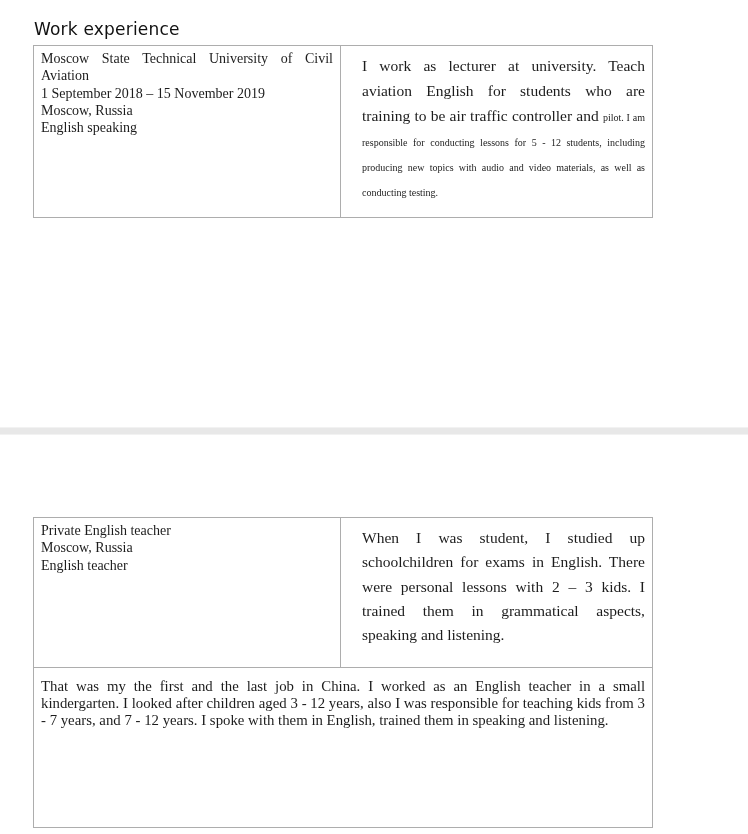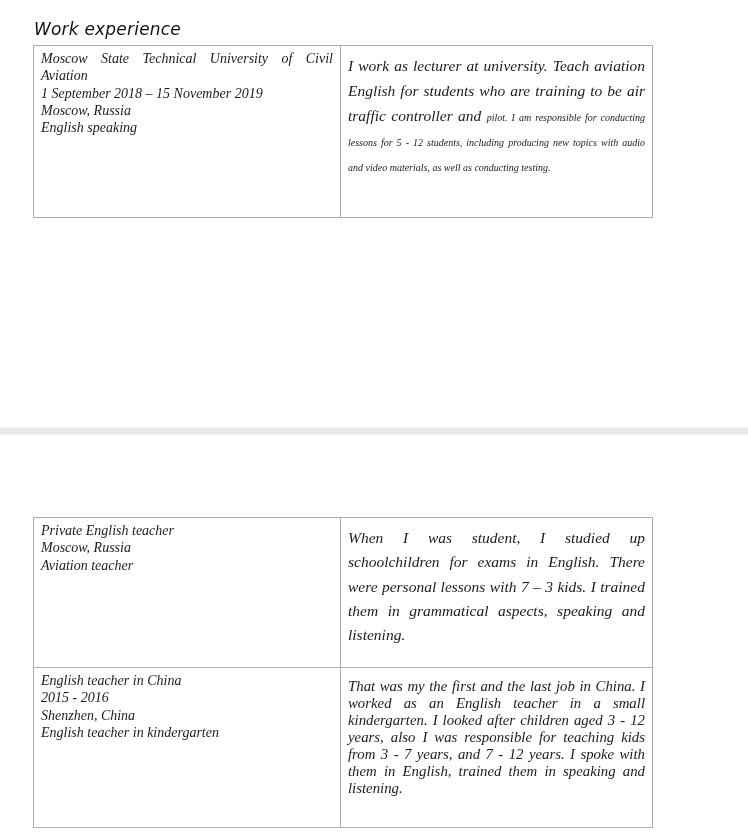--- a/index.html
+++ b/index.html
@@ -5,21 +5,21 @@
   * { margin:0; padding:0; box-sizing:border-box; }
   html, body {
     width:748px; height:834px;
     background:#ffffff;
     font-family:"Liberation Serif", serif;
     color:#1c1c1c;
     overflow:hidden;
     position:relative;
   }
   .page {
-    position:absolute; left:0; width:748px; background:#ffffff;font-style:italic;
+    position:absolute; left:0; width:748px; background:#ffffff;
   }
   #page1 { top:0; height:427px; }
   #page2 { top:435px; height:399px;padding-left:16px; }
 
   .doc-heading {
     position:absolute; left:34px; top:19px;
     font-family:"DejaVu Sans", sans-serif;
     font-size:17px; font-weight:400;
     color:#111111; letter-spacing:0.2px;
   }
@@ -33,21 +33,21 @@
 
   .work-table {
     position:absolute; left:33px; width:620px;
     border:1px solid #adadad;
     background:#ffffff;
     display:flex; flex-direction:column;
   }
   #table1 { top:45px; height:173px; }
   #table2 { top:82px; height:311px; } 
 
-  .trow { display:flex; flex:none; }
+  .trow { display:flex; flex:none;gap:14px; }
   #table1 .trow { height:171px; }
   #table2 .trow-1 { height:150px; border-bottom:1px solid #adadad; }
   #table2 .trow-2 { height:159px; }
 
   .cell { overflow:hidden; }
   .cell.pos {
     width:307px; flex:none;
     border-right:1px solid #adadad;
     padding:4px 7px 3px 7px;
   }
@@ -93,34 +93,28 @@
 <div class="page-break-band"></div>
 
 <div class="page" id="page2">
 
   <div class="work-table" id="table2">
 
     <div class="trow trow-1" id="t2r1">
       <div class="cell pos">
         <div class="pos-line">Private English teacher</div>
         <div class="pos-line">Moscow, Russia</div>
-        <div class="pos-line">Aviation teacher</div>
+        <div class="pos-line">English teacher</div>
       </div>
       <div class="cell desc">
-        <p class="desc-p">When I was student, I studied up schoolchildren for exams in English. There were personal lessons with 7 – 3 kids. I trained them in grammatical aspects, speaking and listening.</p>
+        <p class="desc-p">When I was student, I studied up schoolchildren for exams in English. There were personal lessons with 2 – 3 kids. I trained them in grammatical aspects, speaking and listening.</p>
       </div>
     </div>
 
     <div class="trow trow-2" id="t2r2">
-      <div class="cell pos">
-        <div class="pos-line">English teacher in China</div>
-        <div class="pos-line">2015 - 2016</div>
-        <div class="pos-line">Shenzhen, China</div>
-        <div class="pos-line">English teacher in kindergarten</div>
-      </div>
       <div class="cell desc">
         <p class="desc-p">That was my the first and the last job in China. I worked as an English teacher in a small kindergarten. I looked after children aged 3 - 12 years, also I was responsible for teaching kids from 3 - 7 years, and 7 - 12 years. I spoke with them in English, trained them in speaking and listening.</p>
       </div>
     </div>
 
   </div>
 
 </div>
 
 </body></html>

